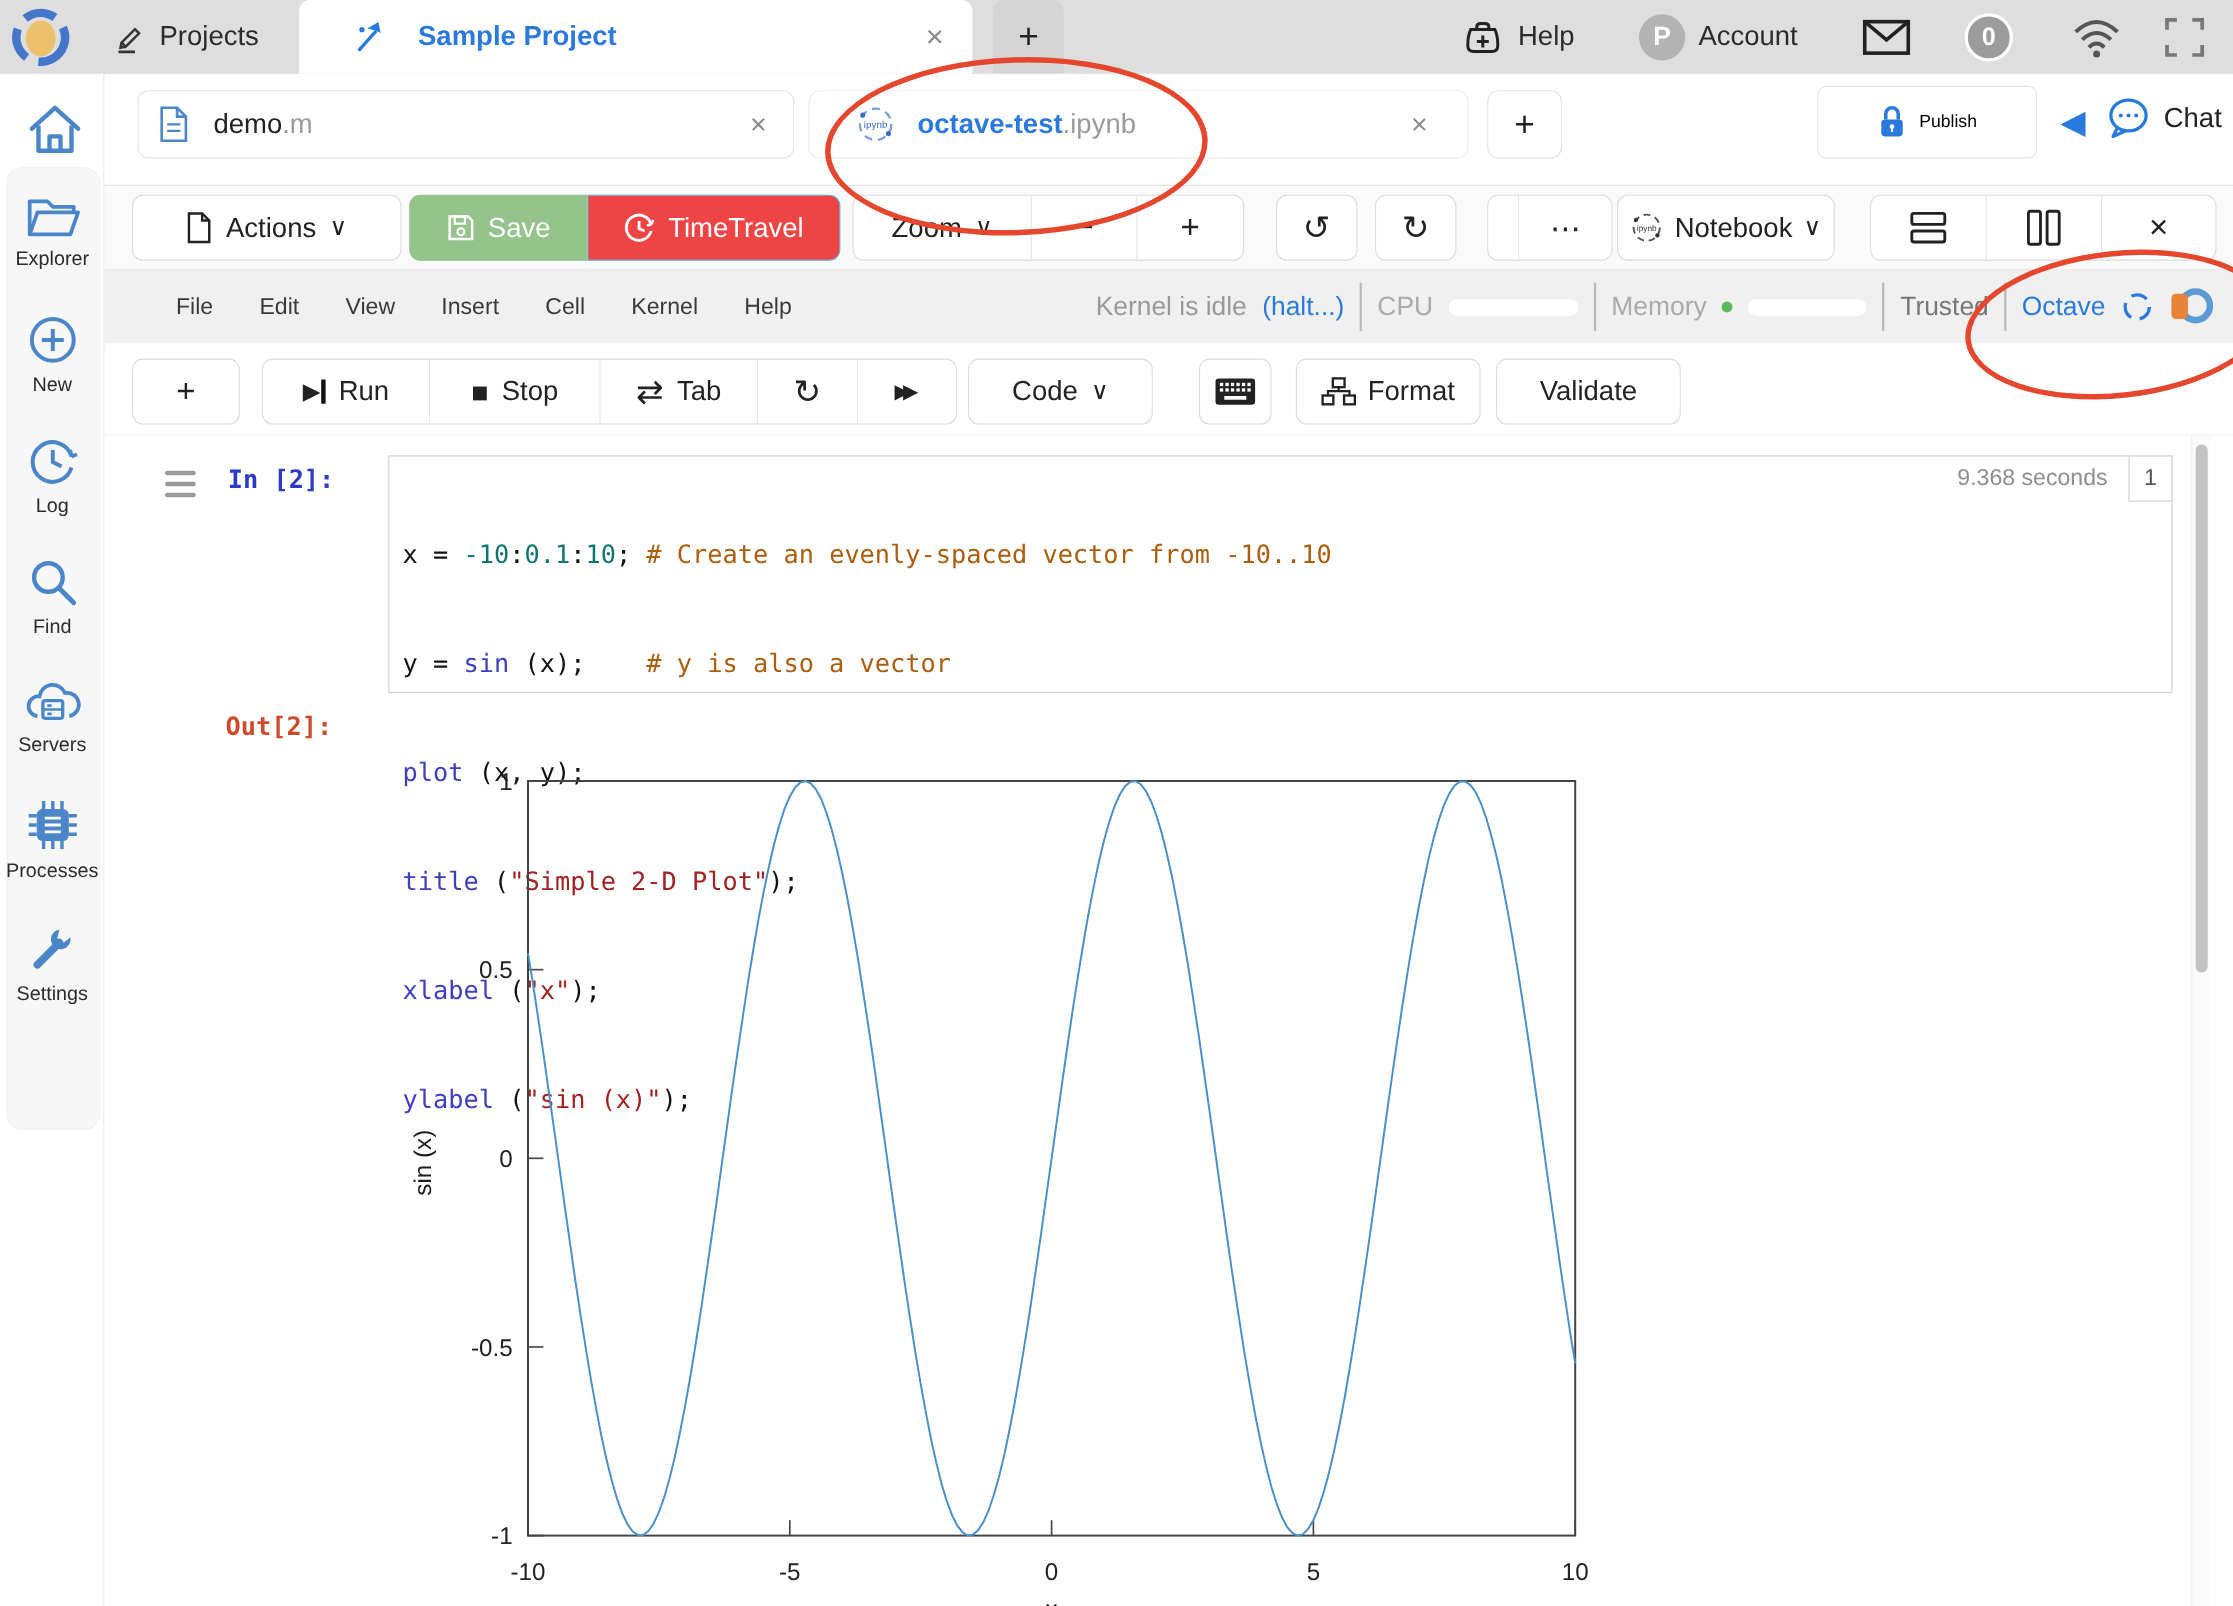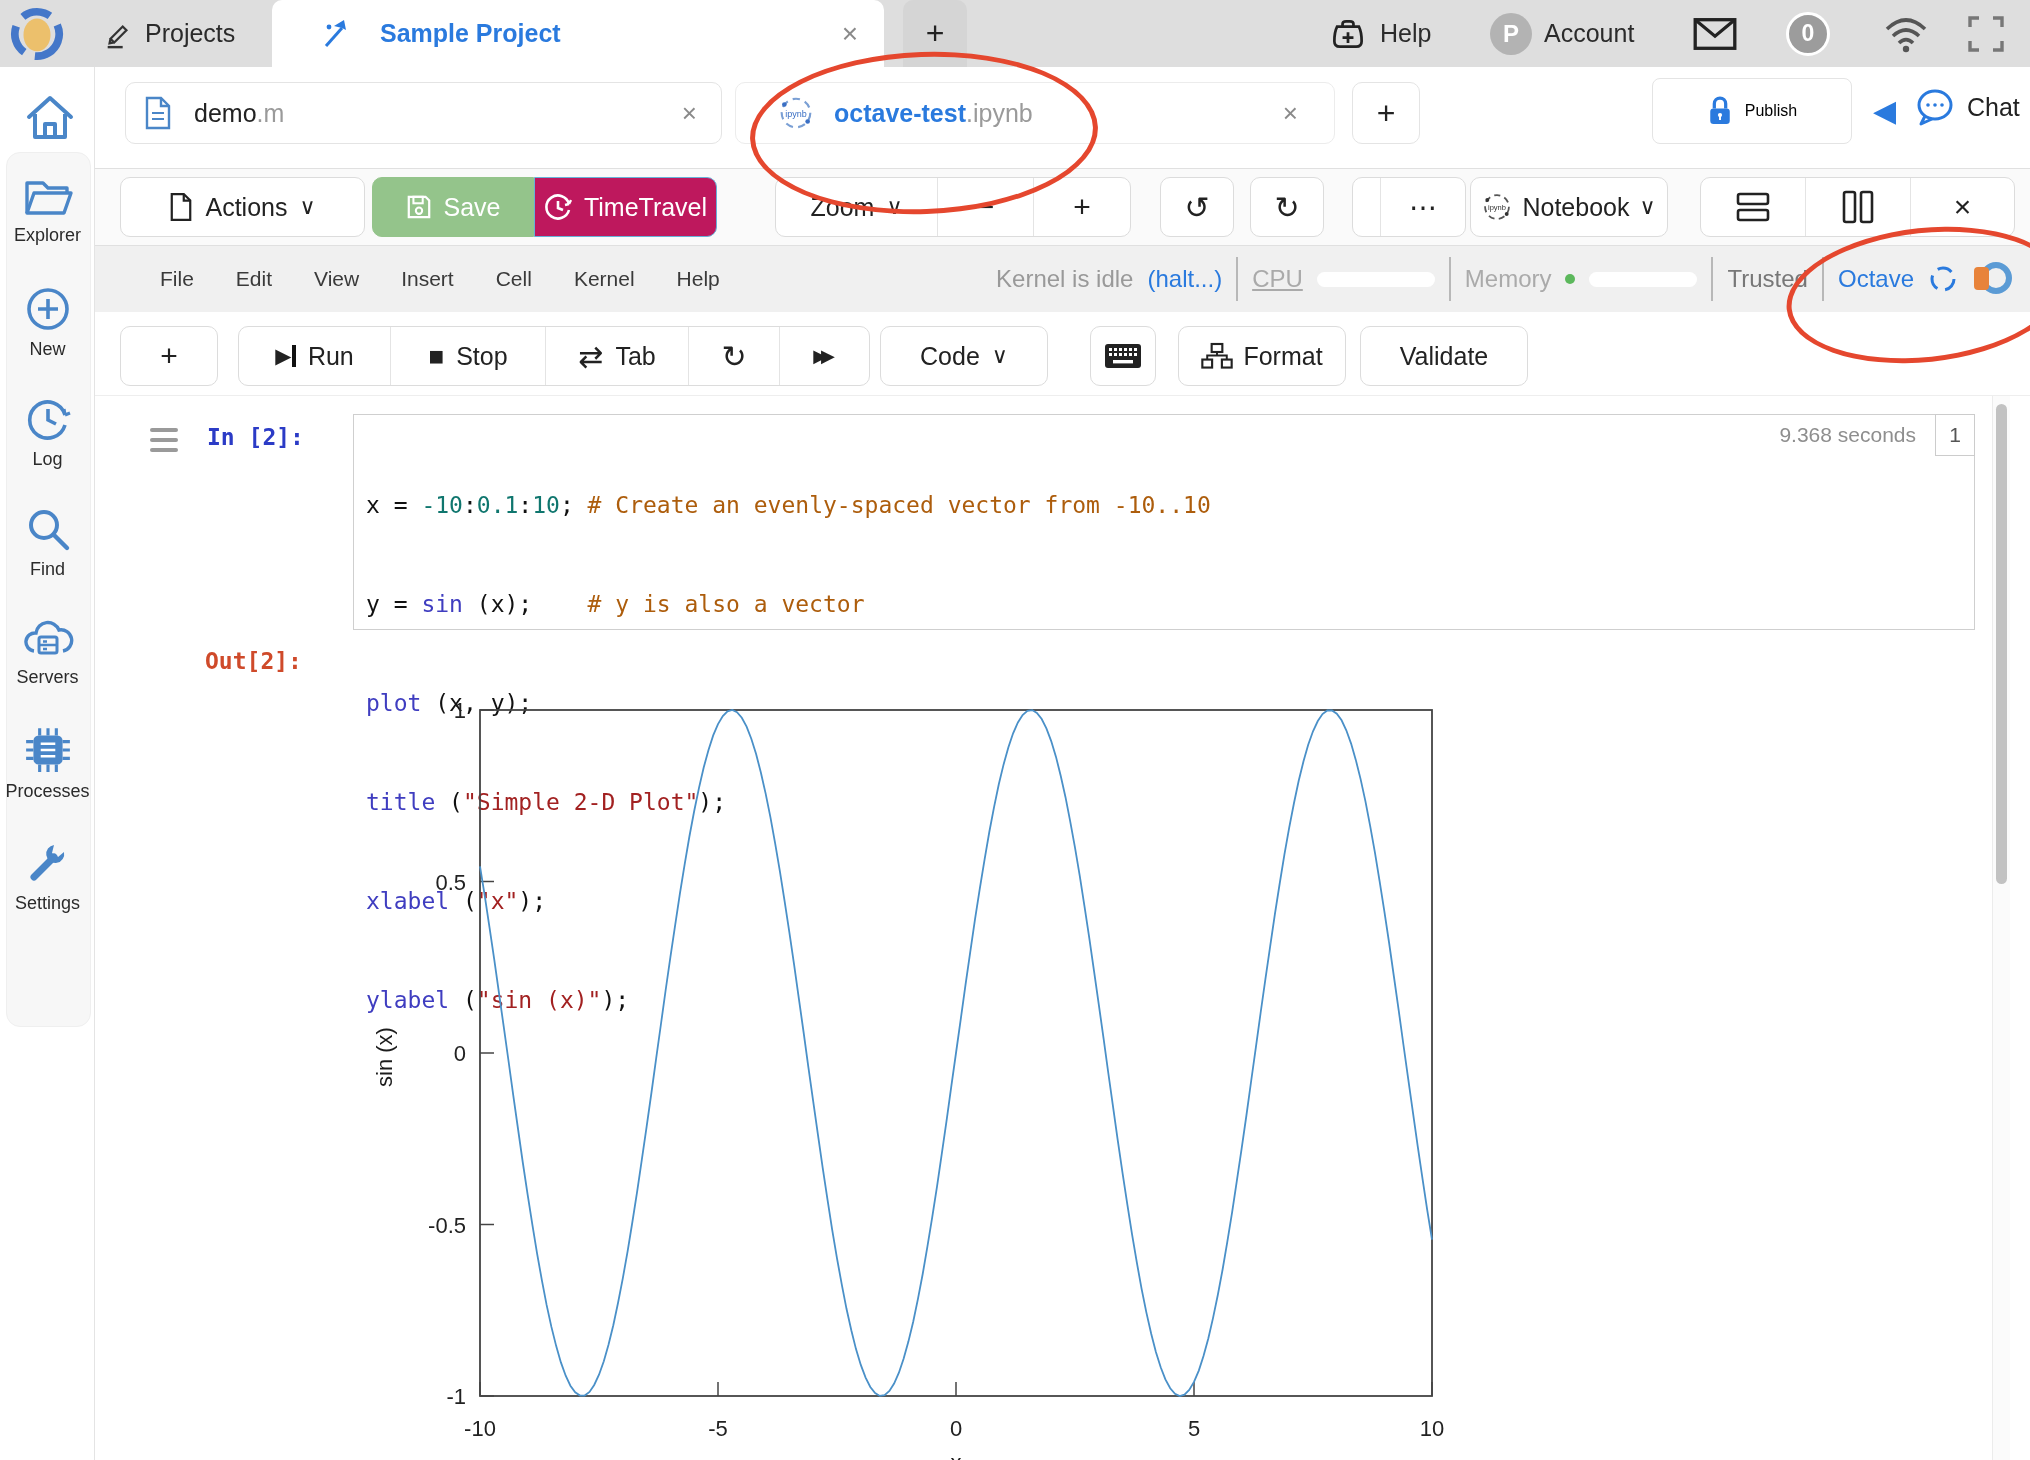--- a/index.html
+++ b/index.html
@@ -245,21 +245,21 @@
       <span style="font-size:22px;">∨</span>
     </div>
     <div class="btn" style="left:277px;width:162px;background:#94c48b;border-color:#94c48b;color:#fff;border-radius:10px 0 0 10px;">
       <svg width="26" height="26" viewBox="0 0 28 28">
         <path d="M3,3 H21 L25,7 V25 H3 Z" fill="none" stroke="#fff" stroke-width="2.4"></path>
         <rect x="8" y="3" width="10" height="7" fill="none" stroke="#fff" stroke-width="2.2"></rect>
         <circle cx="14" cy="18" r="3.4" fill="none" stroke="#fff" stroke-width="2.2"></circle>
       </svg>
       <span>Save</span>
     </div>
-    <div class="btn" style="left:439px;width:183px;background:#be185d;border-color:#67b1d8;color:#fff;border-radius:0 10px 10px 0;">
+    <div class="btn" style="left:439px;width:230px;background:#ef4444;border-color:#67b1d8;color:#fff;border-radius:0 10px 10px 0;">
       <svg width="28" height="28" viewBox="0 0 28 28">
         <path d="M25,11 A11.5 11.5 0 1 0 25,17" fill="none" stroke="#fff" stroke-width="2.6"></path>
         <path d="M25,11 l2,-4 M25,11 l-4,1" stroke="#fff" stroke-width="2.4"></path>
         <path d="M14,8 V15 L19,17" fill="none" stroke="#fff" stroke-width="2.6"></path>
       </svg>
       <span>TimeTravel</span>
     </div>
     <div class="group" style="left:680px;width:356px;">
       <div style="width:162px;">
         <span>Zoom</span>
@@ -320,21 +320,21 @@
       <span>View</span>
       <span>Insert</span>
       <span>Cell</span>
       <span>Kernel</span>
       <span>Help</span>
     </div>
     <div class="statusbar">
       <span style="color:#999;">Kernel is idle</span>
       <span style="color:#2a7ade;">(halt...)</span>
       <span class="vdiv"></span>
-      <span style="color:#aaa;text-decoration:underline;">CPU</span>
+      <span style="color:#aaa;">CPU</span>
       <span class="pill"></span>
       <span class="vdiv"></span>
       <span style="color:#aaa;">Memory</span>
       <span class="gdot"></span>
       <span class="pill" style="width:108px;"></span>
       <span class="vdiv"></span>
       <span style="color:#777;">Trusted</span>
       <span class="vdiv"></span>
       <span style="color:#2a7ade;">Octave</span>
       <svg width="30" height="30" viewBox="0 0 30 30">

